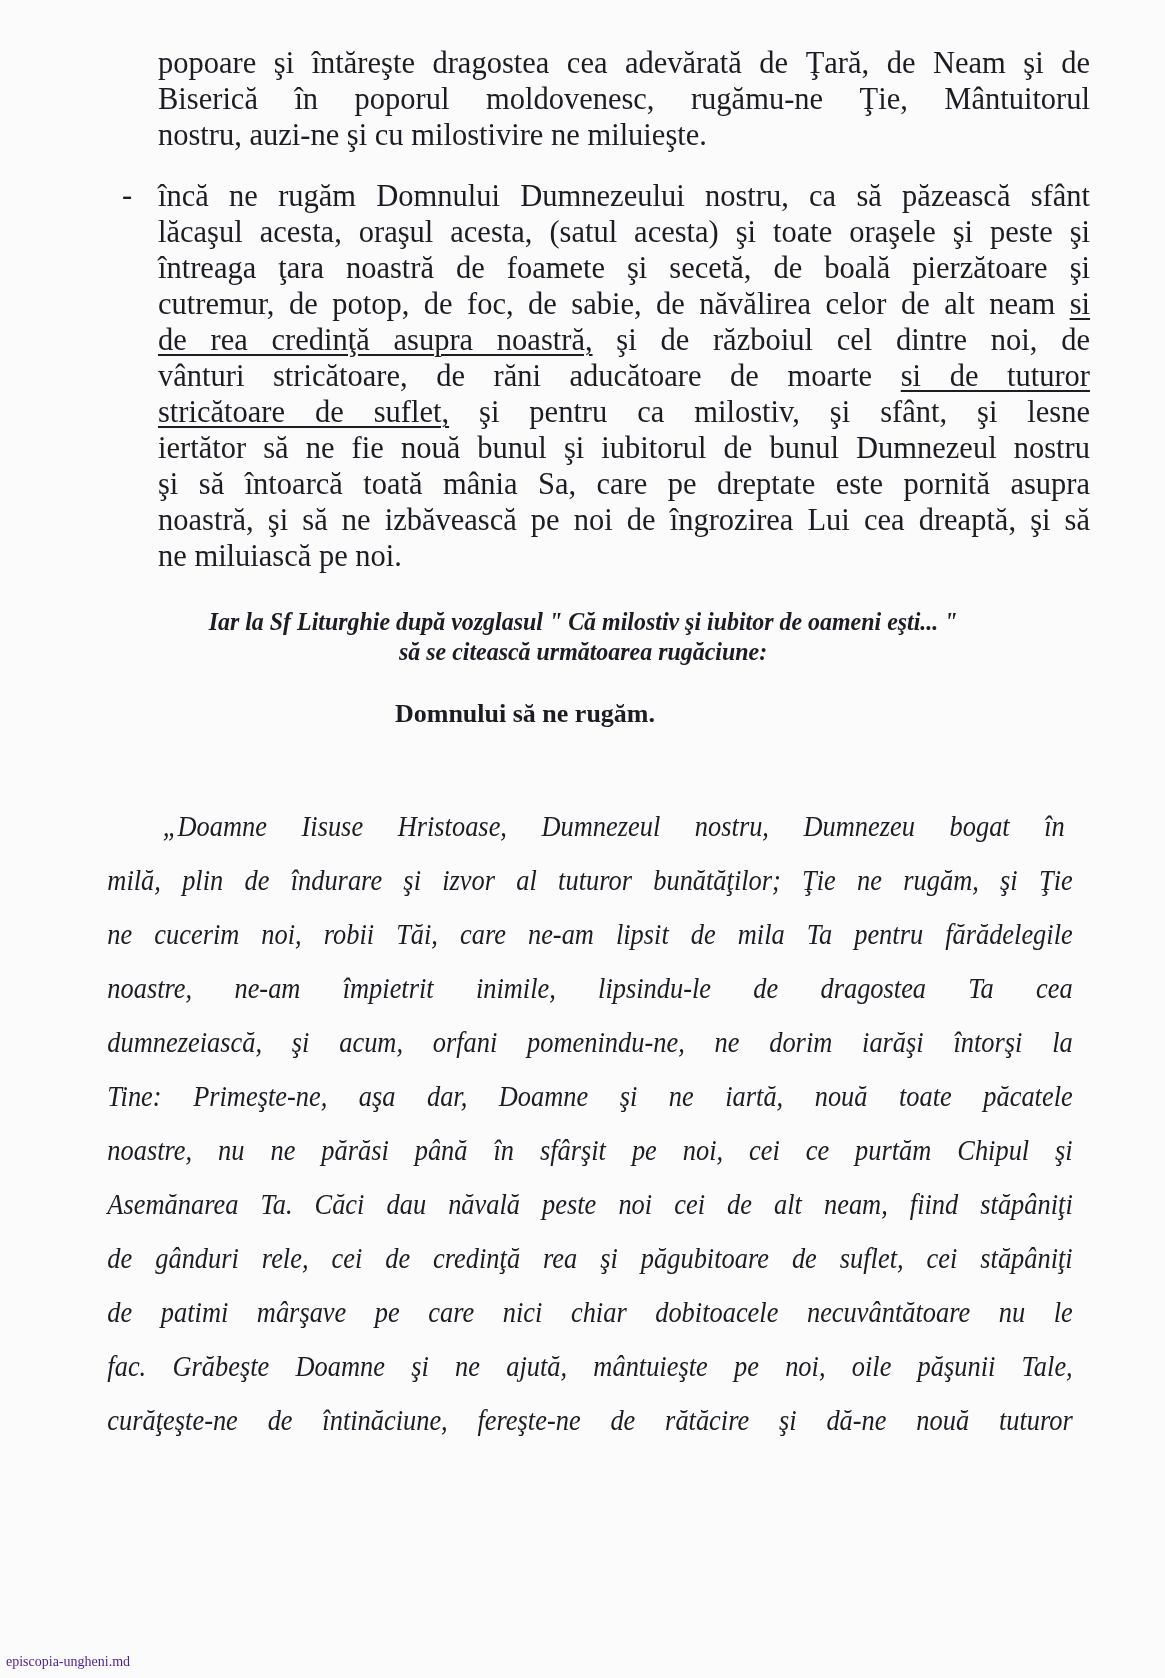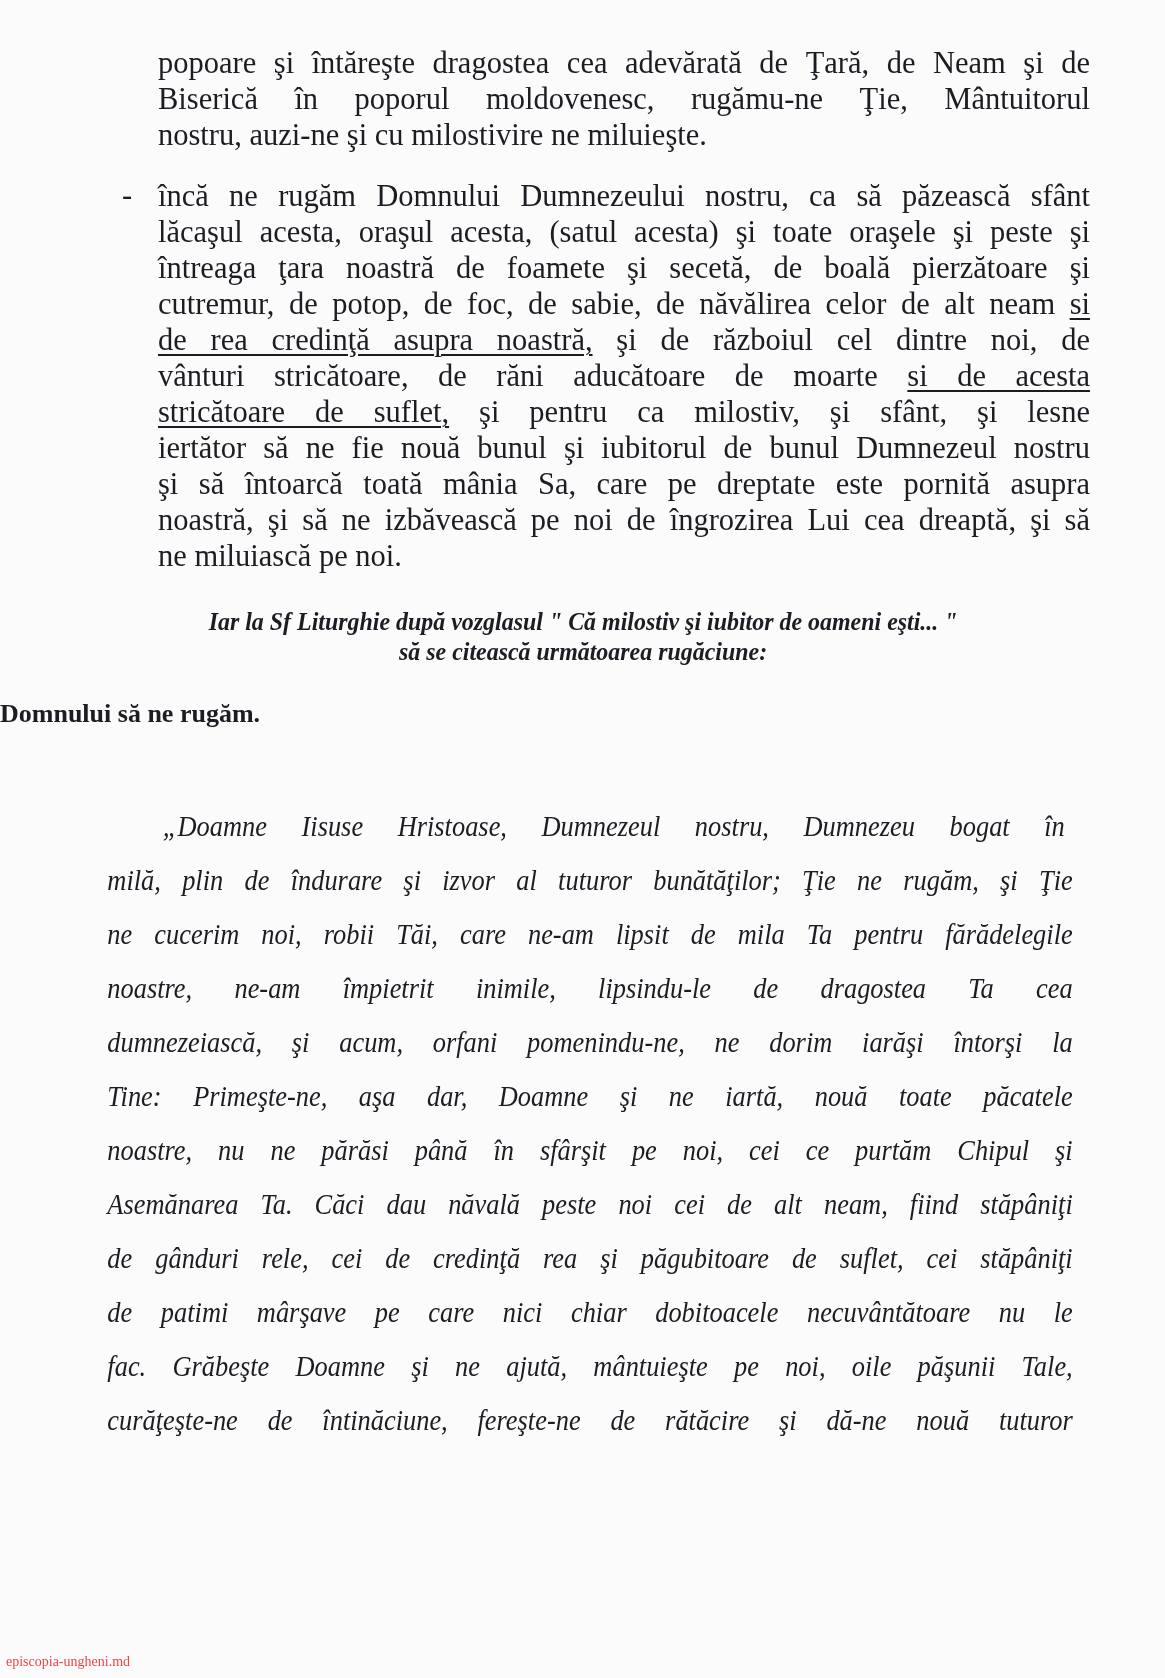--- a/index.html
+++ b/index.html
@@ -18,50 +18,50 @@
   .roman .line { left: 158px; width: 932px; }
   .roman .line.last { text-align-last: left; }
   .u { text-decoration: underline; text-decoration-thickness: 1.5px; text-underline-offset: 4px; }
   .dash { position: absolute; left: 122px; top: 178px; font-size: 30.5px; }
   .rubric {
     position: absolute; left: 0; width: 1165px; text-align: center;
     font-style: italic; font-weight: bold; font-size: 26px; line-height: 32px;
     transform: scaleX(0.92); transform-origin: 590px 0;
   }
   .heading {
-    position: absolute; left: 0; width: 1050px; text-align: left;
+    position: absolute; left: 0; width: 1050px; text-align: center;
     font-weight: bold; font-size: 26px; line-height: 32px;
   }
   .prayer { font-style: italic; font-size: 30px; transform: scaleX(0.88); transform-origin: 0 0; }
   .prayer .line { left: 122px; width: 1097px; line-height: 40px; }
   .prayer .line.first { left: 185px; width: 1025px; }
   .footer-mark {
     position: absolute; left: 6px; top: 1654px;
-    font-family: "Liberation Serif", serif; font-size: 14px; color: #ef4444;
+    font-family: "Liberation Serif", serif; font-size: 14px; color: #4c1d95;
   }
 </style>
 </head>
 <body>
 
 <div class="page">
 
   <div class="roman">
     <span class="line" style="top:45px">popoare şi întăreşte dragostea cea adevărată de Ţară, de Neam şi de</span>
     <span class="line" style="top:81px">Biserică în poporul moldovenesc, rugămu-ne Ţie, Mântuitorul</span>
     <span class="line last" style="top:117px">nostru, auzi-ne şi cu milostivire ne miluieşte.</span>
   </div>
 
   <span class="dash">-</span>
   <div class="roman">
     <span class="line" style="top:178px">încă ne rugăm Domnului Dumnezeului nostru, ca să păzească sfânt</span>
     <span class="line" style="top:214px">lăcaşul acesta, oraşul acesta, (satul acesta) şi toate oraşele şi peste şi</span>
     <span class="line" style="top:250px">întreaga ţara noastră de foamete şi secetă, de boală pierzătoare şi</span>
     <span class="line" style="top:286px"><span>cutremur, de potop, de foc, de sabie, de năvălirea celor de alt neam </span><span class="u">si</span></span>
     <span class="line" style="top:322px"><span class="u">de rea credinţă asupra noastră,</span><span> şi de războiul cel dintre noi, de</span></span>
-    <span class="line" style="top:358px"><span>vânturi stricătoare, de răni aducătoare de moarte </span><span class="u">si de acesta</span></span>
+    <span class="line" style="top:358px"><span>vânturi stricătoare, de răni aducătoare de moarte </span><span class="u">si de tuturor</span></span>
     <span class="line" style="top:394px"><span class="u">stricătoare de suflet,</span><span> şi pentru ca milostiv, şi sfânt, şi lesne</span></span>
     <span class="line" style="top:430px">iertător să ne fie nouă bunul şi iubitorul de bunul Dumnezeul nostru</span>
     <span class="line" style="top:466px">şi să întoarcă toată mânia Sa, care pe dreptate este pornită asupra</span>
     <span class="line" style="top:502px">noastră, şi să ne izbăvească pe noi de îngrozirea Lui cea dreaptă, şi să</span>
     <span class="line last" style="top:538px">ne miluiască pe noi.</span>
   </div>
 
   <div class="rubric" style="top:606px">Iar la Sf Liturghie după vozglasul " Că milostiv şi iubitor de oameni eşti... "</div>
   <div class="rubric" style="top:636px">să se citească următoarea rugăciune:</div>
 

